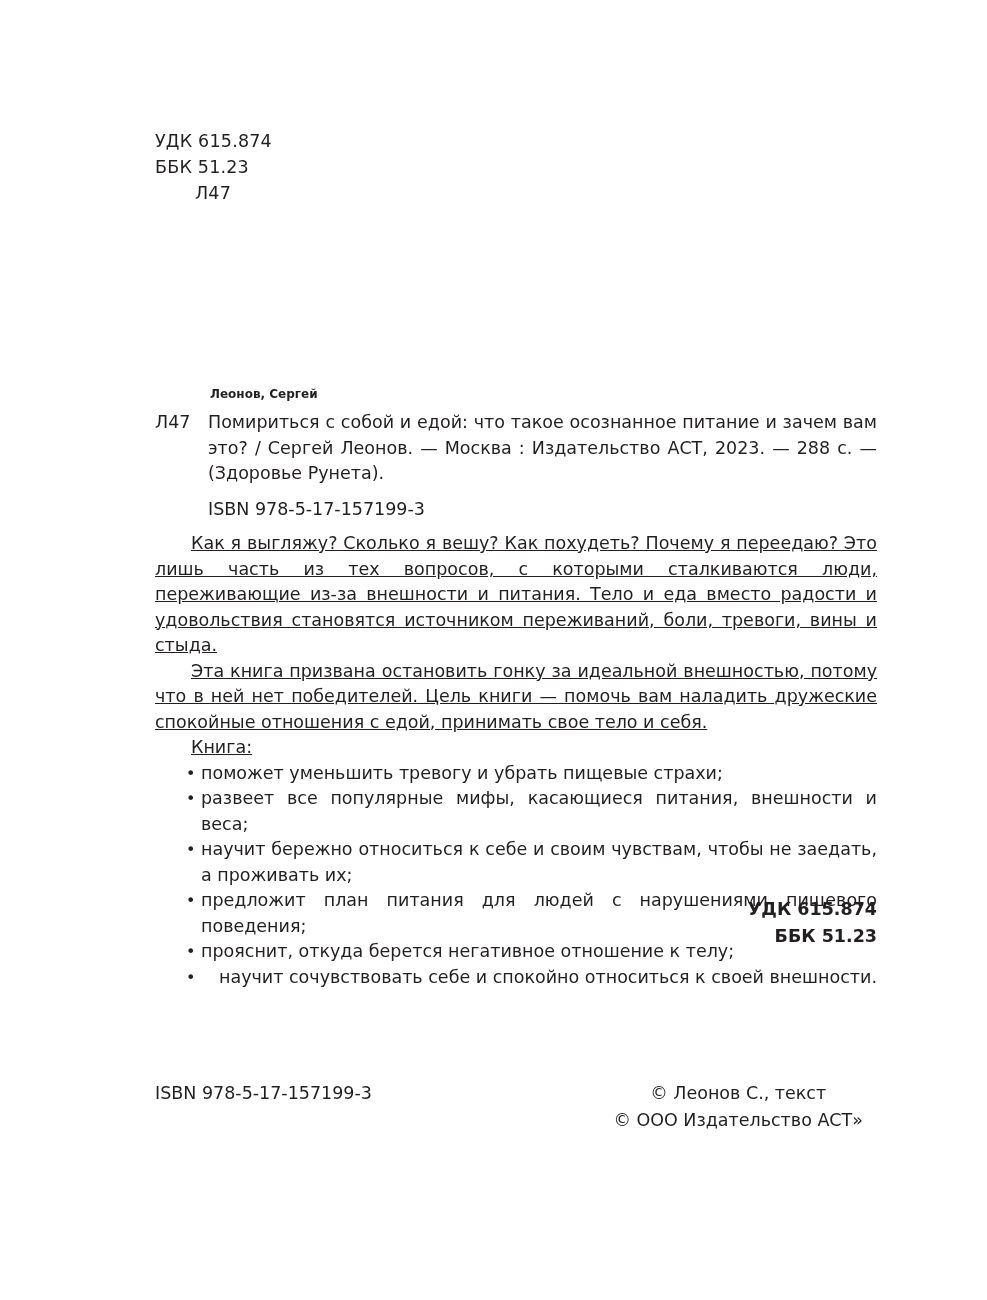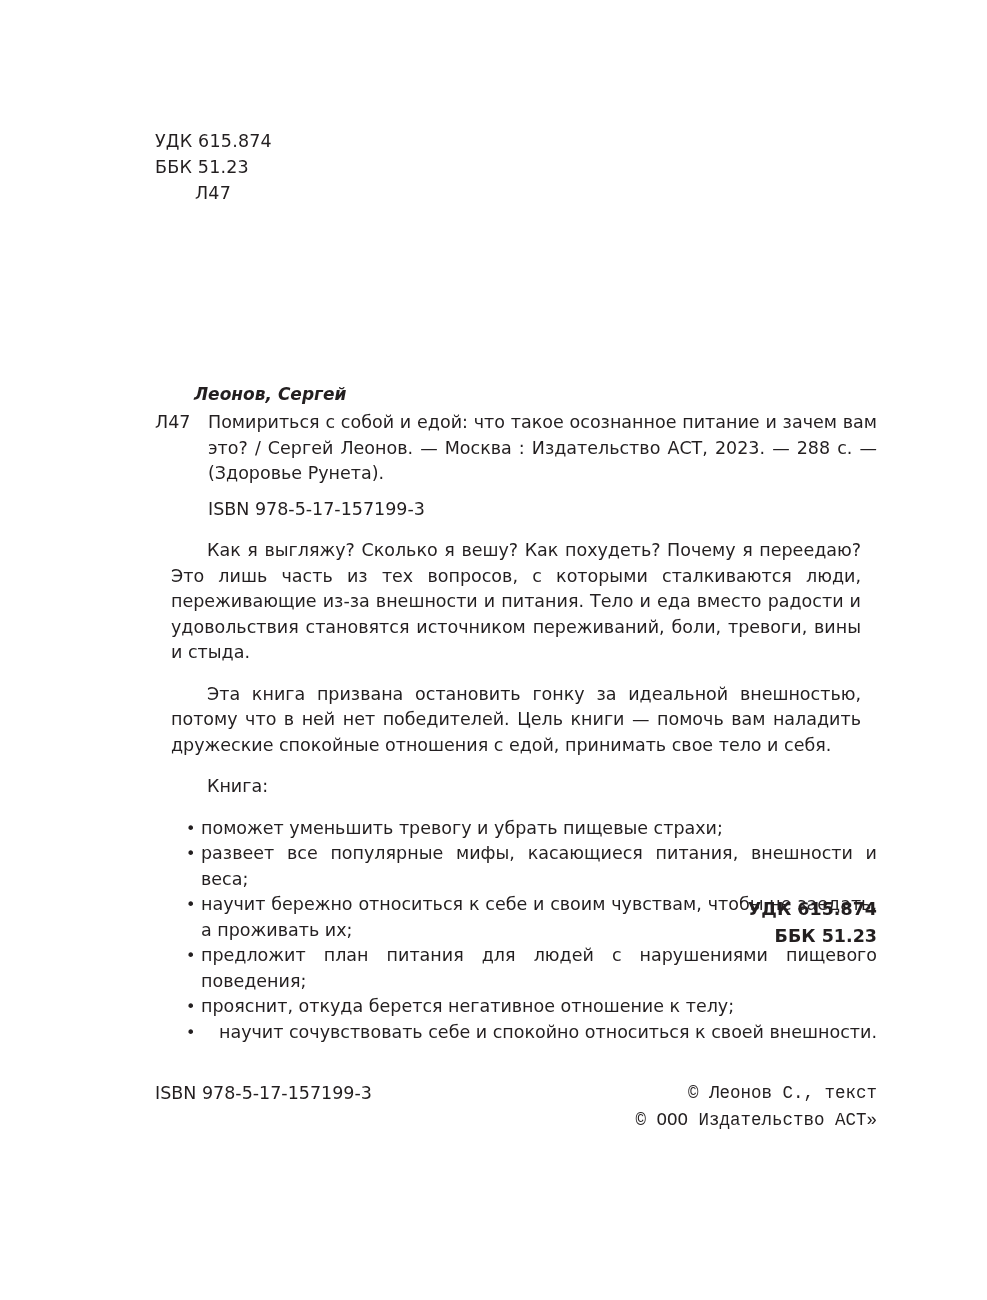--- a/index.html
+++ b/index.html
@@ -37,24 +37,23 @@
 
   
   .record {
     position: absolute;
     left: 155px;
     top: 382px;
     width: 722px;
   }
   .author {
     font-weight: bold;
-    font-size: 17px;
+    font-size: 12px;
     line-height: 24px;
-    margin-left: 39px;
-    font-style: italic;
+    margin-left: 55px;
   }
   .desc-wrap {
     position: relative;
     margin-top: 4px;
   }
   .shelf-mark {
     position: absolute;
     left: 0;
     top: 0;
     font-size: 17.5px;
@@ -74,23 +73,24 @@
     line-height: 25.5px;
   }
 
   .annotation {
     margin-top: 9px;
     font-size: 17.5px;
     line-height: 25.5px;
     text-align: justify;
   }
   .annotation p {
-    margin: 16px;
+    margin: 0;
     text-indent: 36px;
     text-align: justify;
+    text-decoration: underline;
   }
   .annotation p.no-indent { text-indent: 0; }
 
   ul.features {
     list-style: none;
     margin: 0;
     padding: 0;
     font-size: 17.5px;
     line-height: 25.5px;
   }
@@ -122,26 +122,25 @@
   
   .footer-isbn {
     position: absolute;
     left: 155px;
     top: 1080px;
     font-size: 17.5px;
     line-height: 26px;
   }
   .copyright {
     position: absolute;
-    right: 110px;
+    right: 124px;
     top: 1080px;
-    text-align: right;
+    text-align: center;
     font-size: 17.5px;
     line-height: 27px;
-    font-family: Liberation Mono, monospace;
   }
   .copyright .line { white-space: nowrap; }
 </style>
 </head>
 <body>
 
 <div class="page">
 
   <div class="udk-top">
     <div class="line">УДК 615.874</div>

